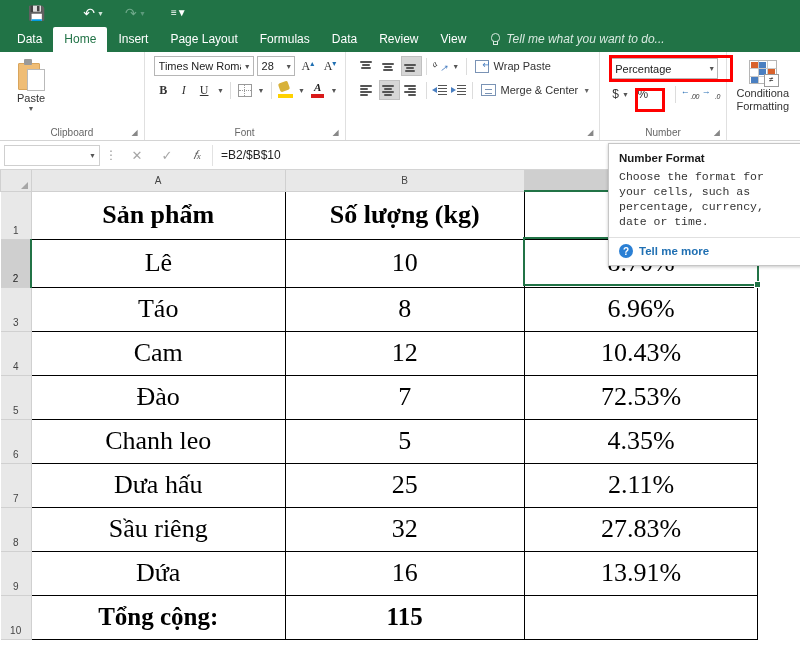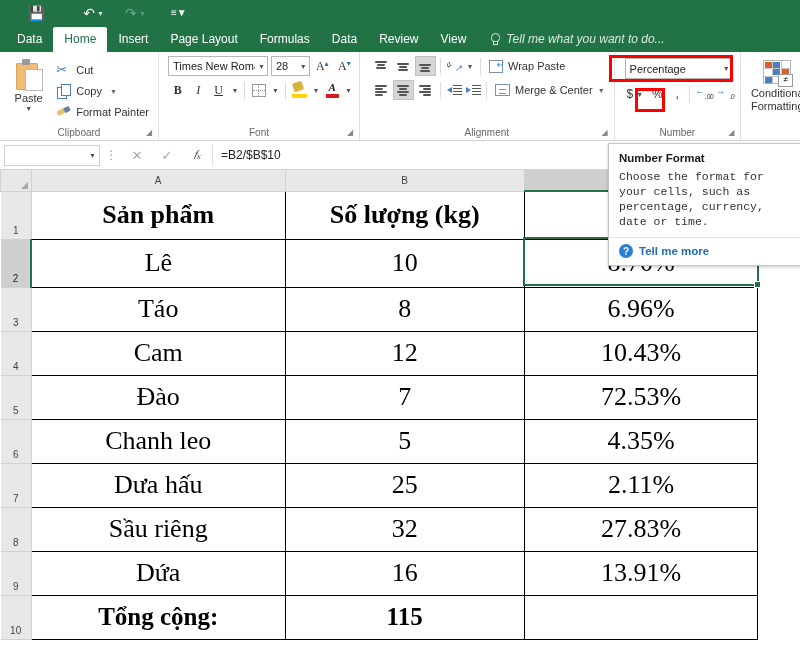--- a/index.html
+++ b/index.html
@@ -337,35 +337,20 @@
       <div class="grp-body">
         <div class="paste-btn">
           <div class="clip-icon">
             <div class="clip-board"></div>
               <div class="clip-clip"></div>
               <div class="clip-page"></div>
           </div>
           <div class="paste-label">Paste</div>
           <div class="paste-caret">▼</div>
         </div>
-        <div class="clip-cmds">
-          <div class="cmd">
-            <span class="ico ico-scissors"></span>
-            <span>Cut</span>
-          </div>
-          <div class="cmd">
-            <span class="ico ico-copy"></span>
-            <span>Copy</span>
-            <span class="caret">▼</span>
-          </div>
-          <div class="cmd">
-            <span class="ico ico-brush"></span>
-            <span>Format Painter</span>
-          </div>
-        </div>
       </div>
       <div class="grp-label">Clipboard</div>
       <div class="grp-launcher">◢</div>
     </div>
 
     <div class="grp grp-sep" style="width:190px;">
       <div class="grp-body" style="flex-direction:column;padding-left:4px;">
         <div class="fontrow1">
           <div class="combo fontname">
             <span class="val">Times New Roma</span>
@@ -514,21 +499,20 @@
             </span>
           </div>
           <span class="sep-v"></span>
           <div class="wrapbtn">
             <span class="merge-ico"></span>
             <span>Merge &amp; Center</span>
             <span class="caret" style="font-size:7px;color:#666;">▼</span>
           </div>
         </div>
       </div>
-      <div class="grp-label">Alignment</div>
       <div class="grp-launcher">◢</div>
     </div>
 
     <div class="grp grp-sep" style="width:126px;">
       <div class="grp-body" style="flex-direction:column;padding-left:5px;padding-top:6px;">
         <div class="numrow1">
           <div class="combo numcombo">
             <span class="val">Percentage</span>
             <span class="cb-caret">▼</span>
           </div>

